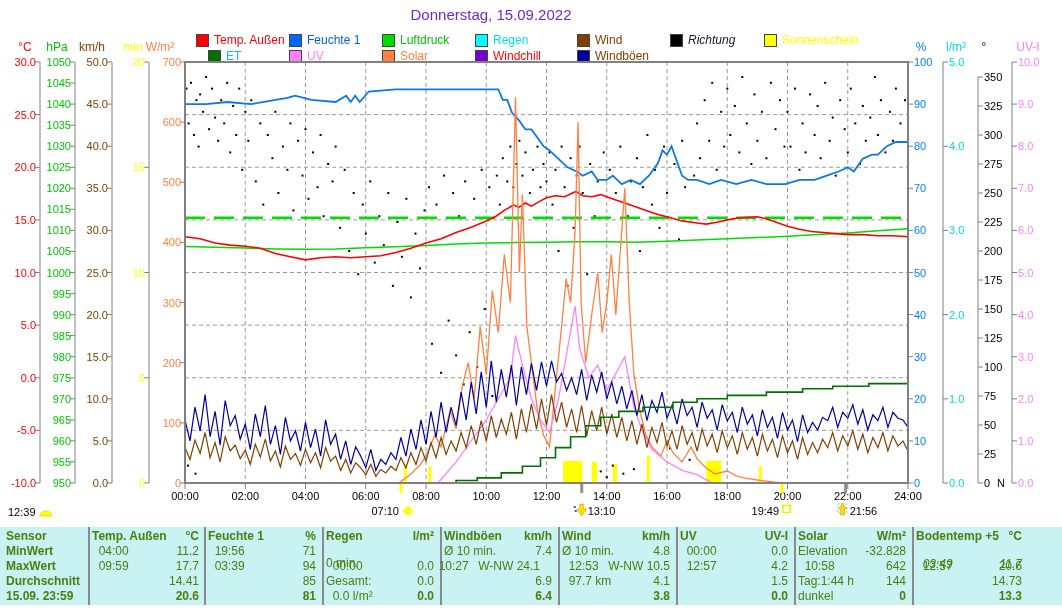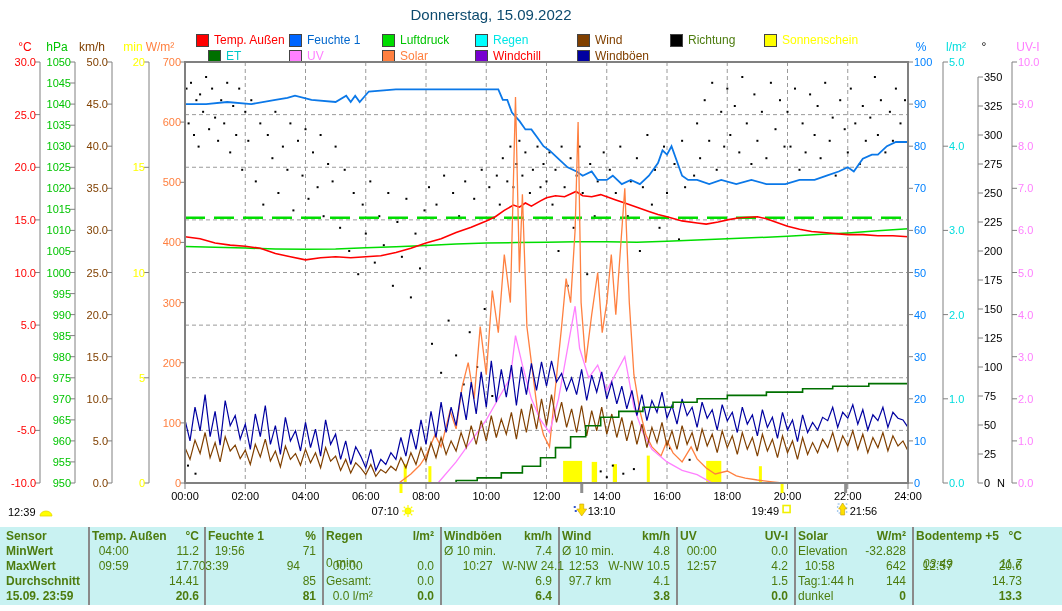--- a/index.html
+++ b/index.html
@@ -1,19 +1,19 @@
 <!DOCTYPE html>
 <html><head>
 <meta charset="utf-8">
 <style>
   html,body{margin:0;padding:0;background:#fff;}
   .stage{position:relative;width:1062px;height:611px;background:#fff;
          font-family:"Liberation Sans",sans-serif;overflow:hidden;}
   .title{position:absolute;top:6px;left:0;width:982px;text-align:center;
-         font-size:15px;color:#0c4a6e;}
+         font-size:15px;color:#6d28d9;}
   .leg{position:absolute;display:flex;align-items:center;gap:5px;font-size:12px;white-space:nowrap;}
   .leg .sq{width:11px;height:11px;border:1px solid #444;flex:0 0 auto;}
   svg{position:absolute;left:0;top:0;font-family:"Liberation Sans",sans-serif;}
   .band{position:absolute;left:0;width:1062px;font-size:12px;color:#4d7c0f;}
   .divider{position:absolute;top:0;width:2px;height:100%;background:#8a8a8a;}
   .cell{position:absolute;height:15px;line-height:15px;}
   .cell .l{float:left;white-space:pre;}
   .cell .r{float:right;white-space:pre;}
   .b{font-weight:bold;}
 </style>
@@ -38,21 +38,21 @@
       <div class="leg" style="left: 475px; top: 33px;">
         <span class="sq" style="background: rgb(0, 255, 255);"></span>
         <span style="color: rgb(0, 229, 229);">Regen</span>
       </div>
       <div class="leg" style="left: 577px; top: 33px;">
         <span class="sq" style="background: rgb(128, 64, 0);"></span>
         <span style="color: rgb(128, 64, 0);">Wind</span>
       </div>
       <div class="leg" style="left: 670px; top: 33px;">
         <span class="sq" style="background: rgb(0, 0, 0);"></span>
-        <span style="color: #4d7c0f;">Richtung</span>
+        <span style="color: #0f172a; font-style: italic;">Richtung</span>
       </div>
       <div class="leg" style="left: 764px; top: 33px;">
         <span class="sq" style="background: rgb(255, 255, 0);"></span>
         <span style="color: rgb(255, 255, 0);">Sonnenschein</span>
       </div>
       <div class="leg" style="left: 196px; top: 49px; margin-left: 12px;">
         <span class="sq" style="background: rgb(0, 112, 0);"></span>
         <span style="color: rgb(0, 200, 200);">ET</span>
       </div>
       <div class="leg" style="left: 289px; top: 49px;">
@@ -661,21 +661,21 @@
         <span class="r b">20.6</span>
       </div>
       <div class="cell" style="left: 208px; width: 108px; top: 2px;">
         <span class="l b">Feuchte 1</span>
         <span class="r b">%</span>
       </div>
       <div class="cell" style="left: 208px; width: 108px; top: 17px;">
         <span class="l">  19:56</span>
         <span class="r">71</span>
       </div>
-      <div class="cell" style="left: 192px; width: 108px; top: 32px;">
+      <div class="cell" style="left: 208px; width: 108px; top: 32px;">
         <span class="l">  03:39</span>
         <span class="r">94</span>
       </div>
       <div class="cell" style="left: 208px; width: 108px; top: 47px;">
         <span class="r">85</span>
       </div>
       <div class="cell" style="left: 208px; width: 108px; top: 62px;">
         <span class="r b">81</span>
       </div>
       <div class="cell" style="left: 326px; width: 108px; top: 2px;">
@@ -698,21 +698,21 @@
         <span class="r b">0.0</span>
       </div>
       <div class="cell" style="left: 444px; width: 108px; top: 2px;">
         <span class="l b">Windböen</span>
         <span class="r b">km/h</span>
       </div>
       <div class="cell" style="left: 444px; width: 108px; top: 17px;">
         <span class="l">Ø 10 min.</span>
         <span class="r">7.4</span>
       </div>
-      <div class="cell" style="left: 456px; width: 108px; top: 32px;">
+      <div class="cell" style="left: 432px; width: 108px; top: 32px;">
         <span class="l">  10:27</span>
         <span class="r">W-NW 24.1</span>
       </div>
       <div class="cell" style="left: 444px; width: 108px; top: 47px;">
         <span class="r">6.9</span>
       </div>
       <div class="cell" style="left: 444px; width: 108px; top: 62px;">
         <span class="r b">6.4</span>
       </div>
       <div class="cell" style="left: 562px; width: 108px; top: 2px;">

